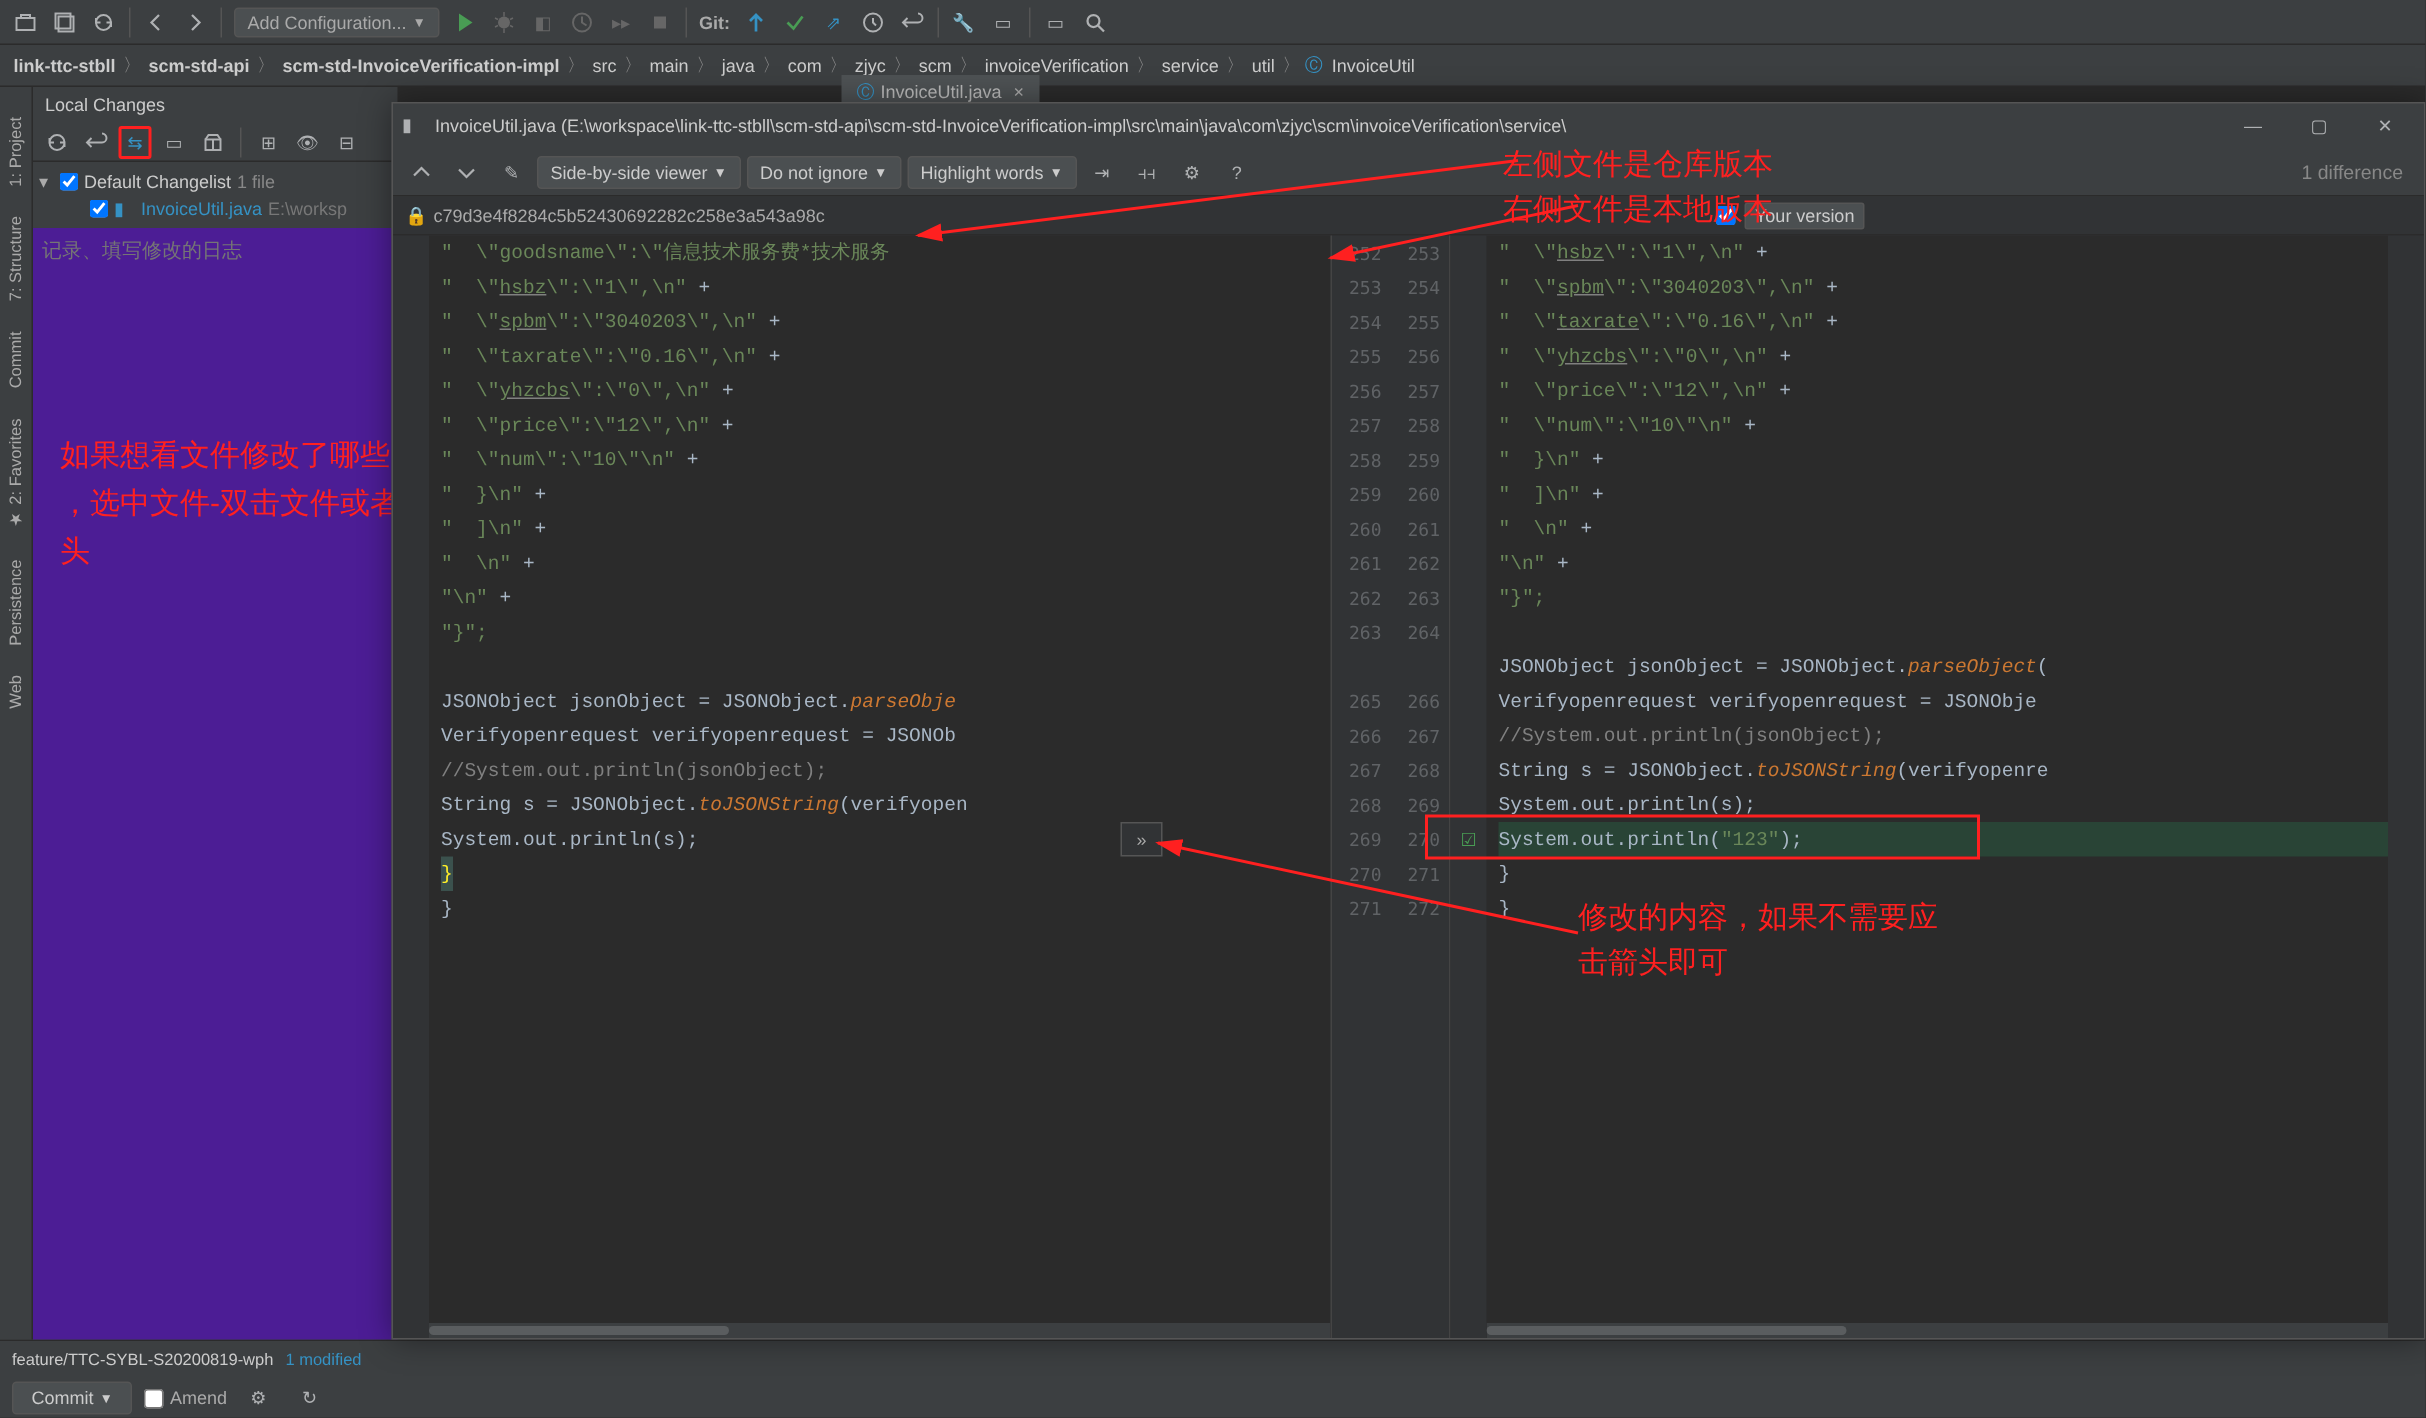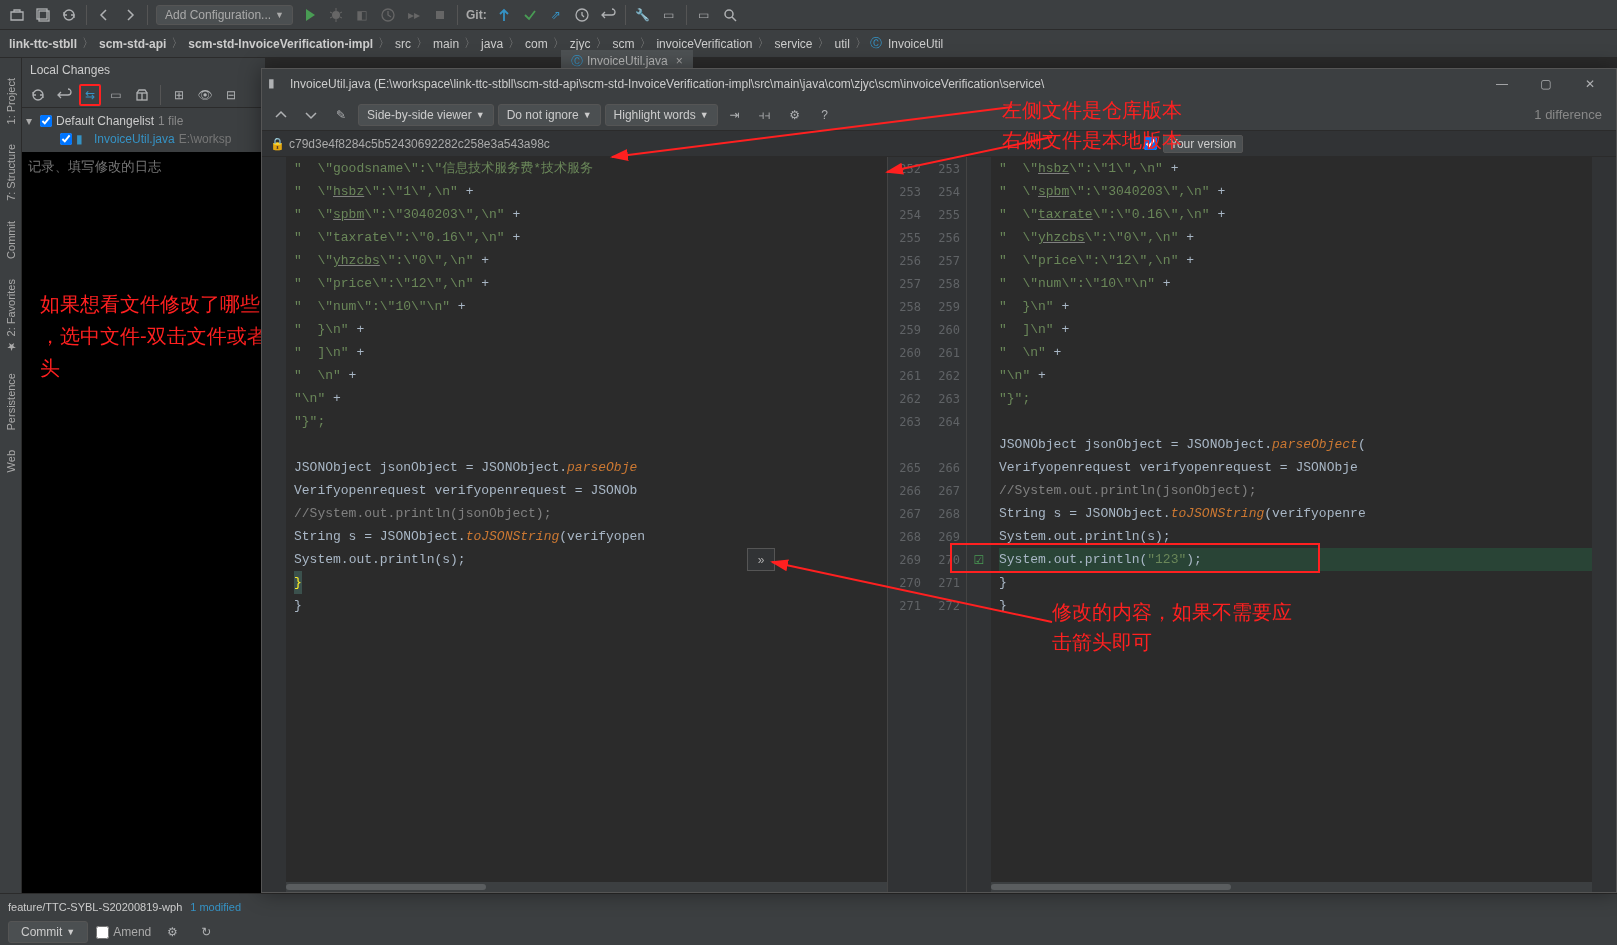--- a/index.html
+++ b/index.html
@@ -25,21 +25,21 @@
 .highlighted-icon { border: 2px solid #ff2020; border-radius: 2px; }
 .tree { padding: 4px 0; font-size: 12px; }
 .tree-row { display: flex; align-items: center; padding: 2px 4px; gap: 4px; }
 .tree-arrow { width: 10px; color: #aaa; }
 .tree-check { width: 12px; height: 12px; }
 .tree-label { color: #ccc; }
 .tree-count { color: #888; }
 .tree-file { padding-left: 38px; }
 .file-icon { width: 14px; height: 14px; display:inline-flex; }
 .file-path { color: #777; }
-.commit-msg { flex: 1; padding: 6px; color: #888; border-top: 1px solid #2b2b2b; margin-top: auto; resize: none; background: #000000; border: none; outline: none; font-family: Liberation Serif, serif; }
+.commit-msg { flex: 1; padding: 6px; color: #888; border-top: 1px solid #2b2b2b; margin-top: auto; resize: none; background: #4c1d95; border: none; outline: none; font-family: Liberation Serif, serif; }
 .annotation-left { position: absolute; left: 40px; top: 230px; width: 320px; color: #ff2020; font-size: 20px; line-height: 1.6; pointer-events: none; }
 .editor-area { flex: 1; background: #2b2b2b; position: relative; }
 .diff-window { position: absolute; left: -5px; top: 10px; right: 0; bottom: 0; background: #3c3f41; border: 1px solid #555; box-shadow: 0 0 20px rgba(0,0,0,.4); }
 .diff-title { height: 30px; display: flex; align-items: center; padding: 0 6px; color: #ccc; font-size: 12px; }
 .diff-title-icon { width: 16px; height: 16px; margin-right: 6px; color: #afb1b3; }
 .diff-title-text { flex: 1; white-space: nowrap; overflow: hidden; text-overflow: ellipsis; }
 .win-btns { display: flex; gap: 4px; }
 .win-btn { width: 40px; height: 28px; display: flex; align-items: center; justify-content: center; color: #afb1b3; cursor: pointer; }
 .diff-toolbar { height: 32px; display: flex; align-items: center; padding: 0 6px; gap: 4px; border-bottom: 1px solid #2b2b2b; }
 .diff-combo { background: #4b4f51; border: 1px solid #555; padding: 3px 8px; border-radius: 3px; color: #ccc; display: flex; align-items: center; gap: 4px; font-size: 12px; }

